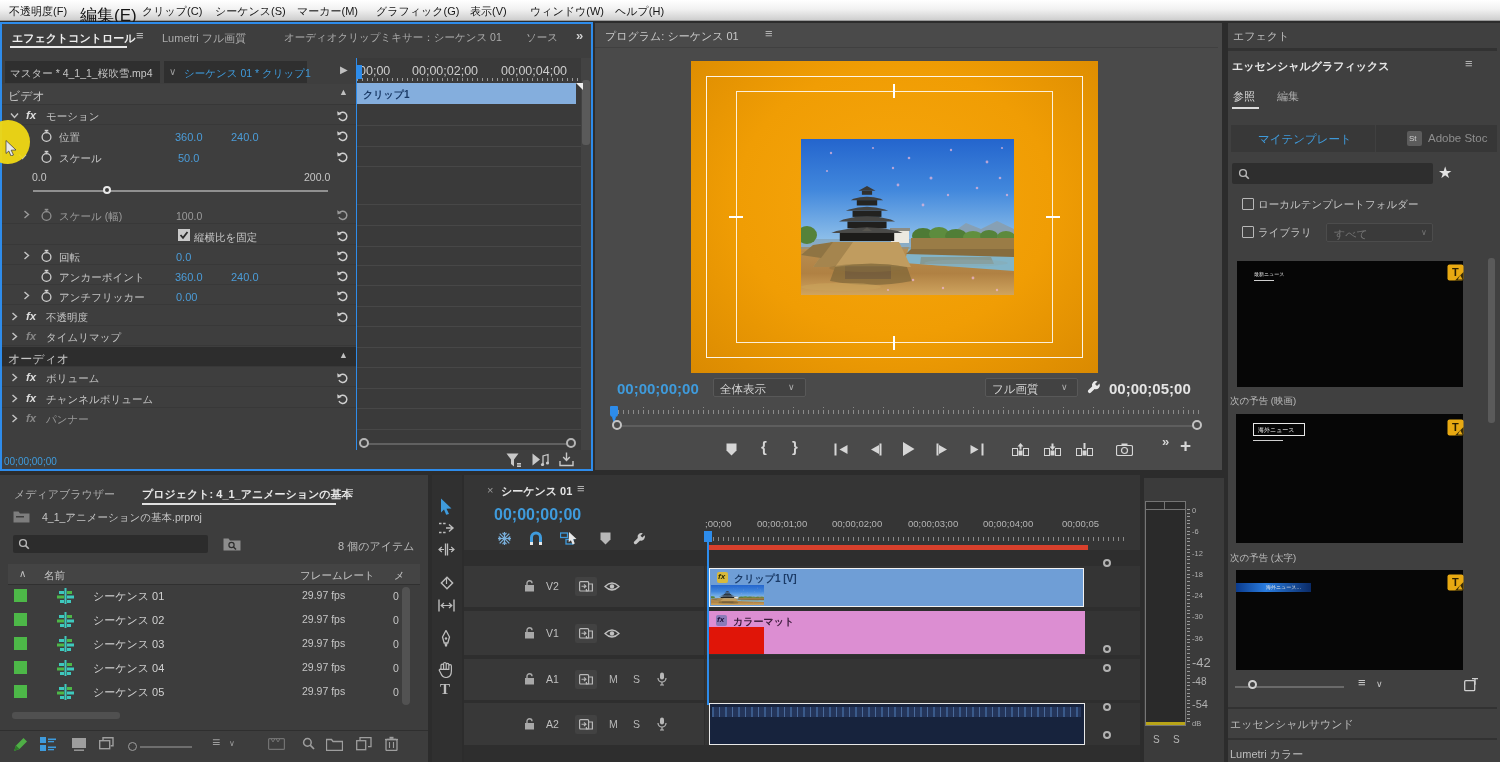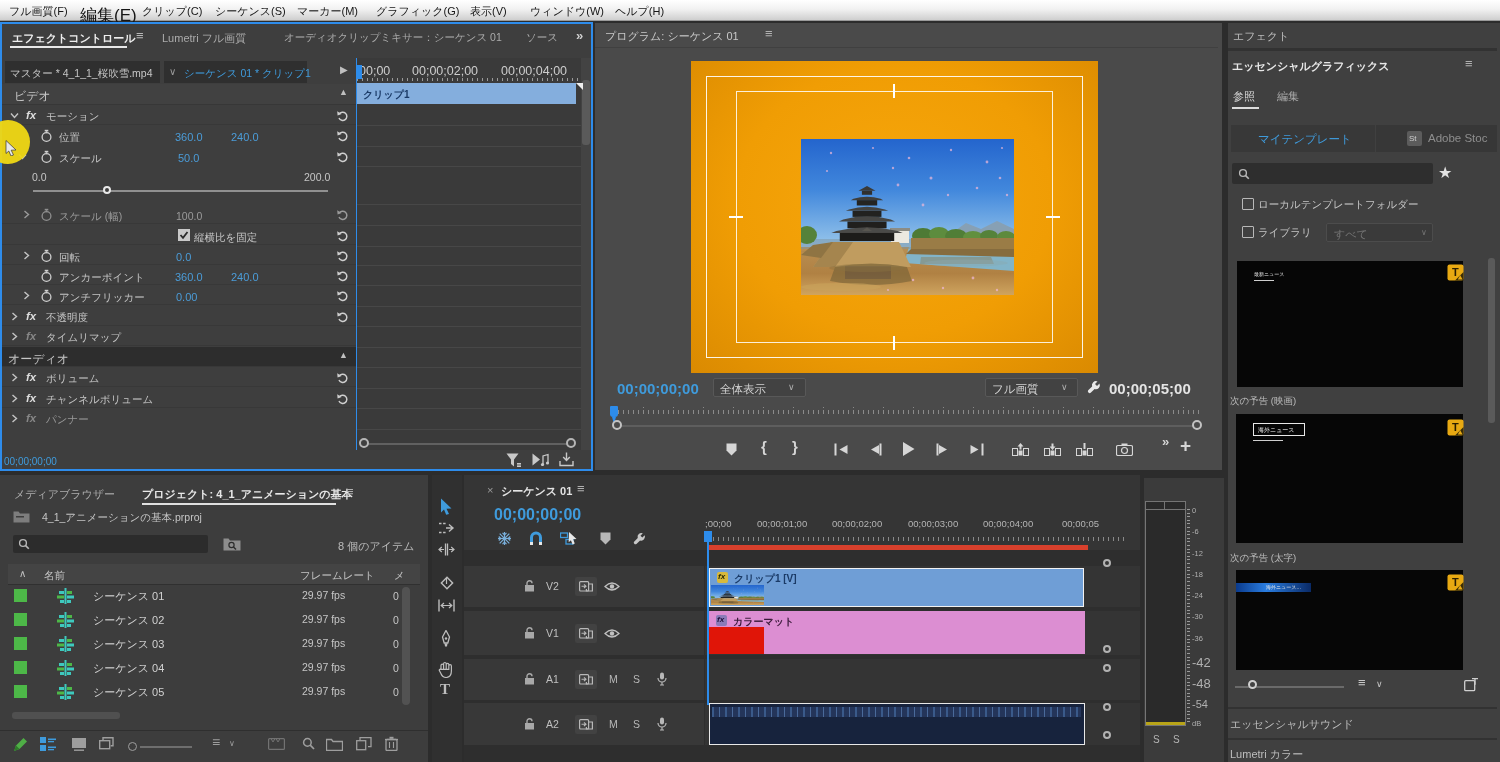--- a/index.html
+++ b/index.html
@@ -4,21 +4,21 @@
 html,body{margin:0;padding:0;background:#282828;}
 *{box-sizing:border-box;font-family:"Liberation Sans",sans-serif;}
 #app{position:relative;width:1500px;height:762px;overflow:hidden;background:#2c2c2c;}
 .abs{position:absolute;}
 .tx{position:absolute;white-space:nowrap;}
 </style></head>
 <body>
 <div id="app">
 
 <div class="abs" id="menubar" style="left:0;top:0;width:1500px;height:21px;background:linear-gradient(180deg,#ffffff 0%,#f2f2f2 45%,#cfcfcf 100%);border-bottom:1px solid #9a9a9a;">
-<div class="tx" style="left:9px;top:4px;font-size:11px;color:#151515;">フル画質(F)</div>
+<div class="tx" style="left:9px;top:4px;font-size:11px;color:#151515;">不透明度(F)</div>
 <div class="tx" style="left:80px;top:4px;font-size:17px;color:#151515;">編集(E)</div>
 <div class="tx" style="left:142px;top:4px;font-size:11px;color:#151515;">クリップ(C)</div>
 <div class="tx" style="left:215px;top:4px;font-size:11px;color:#151515;">シーケンス(S)</div>
 <div class="tx" style="left:297px;top:4px;font-size:11px;color:#151515;">マーカー(M)</div>
 <div class="tx" style="left:376px;top:4px;font-size:11px;color:#151515;">グラフィック(G)</div>
 <div class="tx" style="left:470px;top:4px;font-size:11px;color:#151515;">表示(V)</div>
 <div class="tx" style="left:530px;top:4px;font-size:11px;color:#151515;">ウィンドウ(W)</div>
 <div class="tx" style="left:615px;top:4px;font-size:11px;color:#151515;">ヘルプ(H)</div>
 </div>
 
@@ -34,21 +34,21 @@
 <div class="tx" style="left:576px;top:6px;font-size:13px;font-weight:bold;color:#d0d0d0;">»</div>
 
 <div class="abs" style="left:5px;top:39px;width:155px;height:22px;background:#2f2f2f;"></div>
 <div class="tx" style="left:10px;top:45px;font-size:10.5px;color:#c6c6c6;">マスター * 4_1_1_桜吹雪.mp4</div>
 <div class="abs" style="left:164px;top:39px;width:143px;height:22px;background:#2f2f2f;"></div>
 <div class="tx" style="left:169px;top:44px;font-size:10px;color:#9a9a9a;">∨</div>
 <div class="tx" style="left:184px;top:45px;font-size:10.5px;color:#3f9bdc;">シーケンス 01 * クリップ1</div>
 <div class="tx" style="left:340px;top:42px;font-size:10px;color:#c0c0c0;">▶</div>
 
 <div class="abs" style="left:0;top:62px;width:356px;height:21px;background:#414141;border-bottom:1px solid #373737;"></div>
-<div class="tx" style="left:8px;top:66px;font-size:12px;color:#c6c6c6;margin-left:6px;">ビデオ</div>
+<div class="tx" style="left:8px;top:66px;font-size:12px;color:#c6c6c6;">ビデオ</div>
 <div class="tx" style="left:339px;top:65px;font-size:9px;color:#c0c0c0;">▲</div>
 <div class="abs" style="left:0;top:83px;width:356px;height:20px;border-bottom:1px solid #383838;"></div>
 <svg class="abs" style="left:10px;top:89px;" width="9" height="9" viewBox="0 0 9 9">
         <path d="M1 2.5 L4.5 6.5 L8 2.5" fill="none" stroke="#c4c4c4" stroke-width="1.4"></path>
       </svg>
 <div class="tx" style="left:26px;top:87px;font-size:11.5px;font-style:italic;font-weight:bold;color:#dcdcdc;">fx</div>
 <div class="tx" style="left:46px;top:88px;font-size:10.5px;color:#c6c6c6;">モーション</div>
 <svg class="abs" style="left:336px;top:87px;" width="14" height="14" viewBox="0 0 14 14">
         <path d="M3.2 5.2 A4.1 4.1 0 1 1 3.0 9.0" fill="none" stroke="#cfcfcf" stroke-width="1.5"></path>
         <path d="M1.2 2.2 L1.6 6.4 L5.6 5.0 Z" fill="#cfcfcf"></path>
@@ -879,21 +879,21 @@
 <div class="abs" style="left:2px;top:244px;width:39px;height:2.5px;background:#b8a418;"></div>
 <div class="abs" style="left:43px;top:31px;width:3px;height:215px;background:repeating-linear-gradient(180deg,#9a9a9a 0 1px,transparent 1px 3.6px);"></div>
 <div class="tx" style="left:48px;top:28px;font-size:7.5px;color:#b0b0b0;">0</div>
 <div class="tx" style="left:48px;top:49px;font-size:7.5px;color:#b0b0b0;">-6</div>
 <div class="tx" style="left:48px;top:71px;font-size:7.5px;color:#b0b0b0;">-12</div>
 <div class="tx" style="left:48px;top:92px;font-size:7.5px;color:#b0b0b0;">-18</div>
 <div class="tx" style="left:48px;top:113px;font-size:7.5px;color:#b0b0b0;">-24</div>
 <div class="tx" style="left:48px;top:134px;font-size:7.5px;color:#b0b0b0;">-30</div>
 <div class="tx" style="left:48px;top:156px;font-size:7.5px;color:#b0b0b0;">-36</div>
 <div class="tx" style="left:48px;top:177px;font-size:13px;color:#b0b0b0;">-42</div>
-<div class="tx" style="left:48px;top:198px;font-size:13px;color:#b0b0b0;">-48</div>
+<div class="tx" style="left:48px;top:198px;font-size:10px;color:#b0b0b0;">-48</div>
 <div class="tx" style="left:48px;top:220px;font-size:11px;color:#b0b0b0;">-54</div>
 <div class="tx" style="left:48px;top:241px;font-size:7.5px;color:#b0b0b0;">dB</div>
 <div class="tx" style="left:9px;top:256px;font-size:10px;color:#b4b4b4;">S</div>
 <div class="tx" style="left:29px;top:256px;font-size:10px;color:#b4b4b4;">S</div>
 </div>
 
 
 <div class="abs" style="left:-14px;top:120px;width:44px;height:44px;border-radius:50%;background:#f0d814;opacity:0.95;z-index:55;"></div>
 <svg class="abs" style="left:5px;top:140px;z-index:56;" width="13" height="16" viewBox="0 0 13 16">
       <path d="M1 0.5 L11 10 L6.2 10.2 L8.5 15 L6 16 L3.8 11 L1 13.5 Z" fill="#e8e8e8" stroke="#333" stroke-width="0.7"></path>

